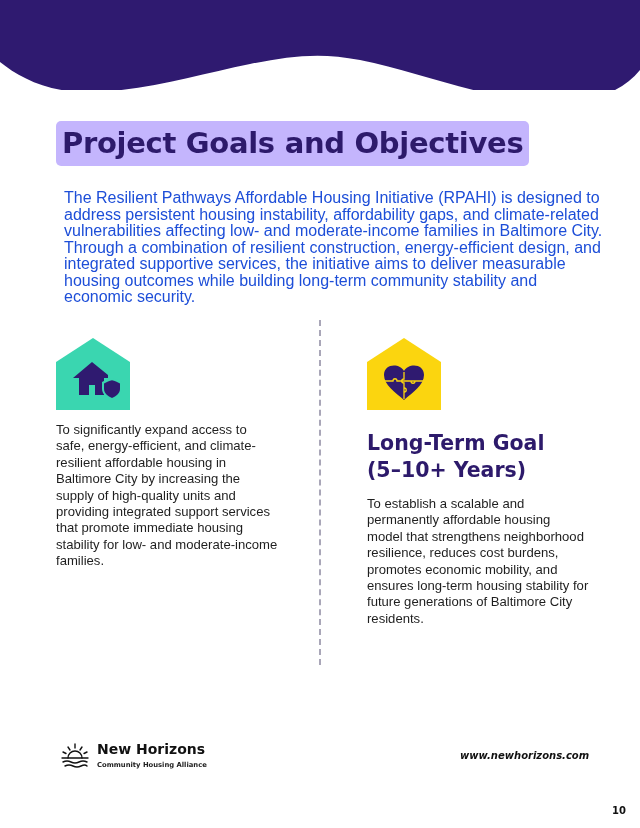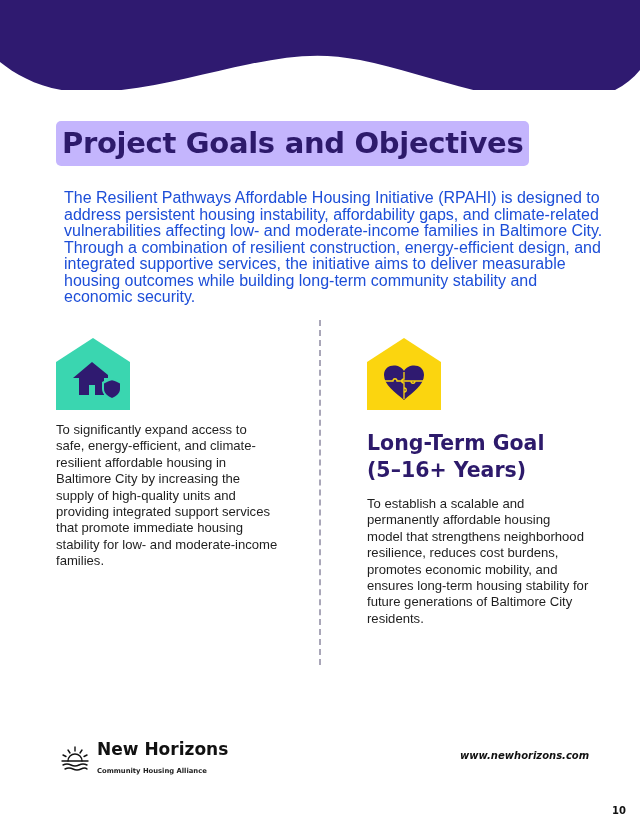--- a/index.html
+++ b/index.html
@@ -37,26 +37,26 @@
     font-size: 20.5px; line-height: 27px; color: #2d1a6b;
   }
   .goal-body {
     margin: 12px 0 8px 0; font-size: 13.1px; line-height: 16.4px; color: #1f1f1f;
     width: 222px;
   }
   .logo { position: absolute; left: 60px; top: 741px; display: flex; align-items: center; }
   .logo svg { width: 30px; height: 30px; }
   .logo-text { margin-left: 7px; }
   .logo-name {
-    font-family: "DejaVu Sans", sans-serif; font-weight: bold; font-size: 17px;
+    font-family: "DejaVu Sans", sans-serif; font-weight: bold; font-size: 14px;
     color: #111; line-height: 16px; display: block;
   }
   .logo-tag {
     font-family: "DejaVu Sans", sans-serif; font-weight: bold; font-size: 6.8px;
-    color: #222; line-height: 12px; display: block; margin-top: 8px;
+    color: #222; line-height: 12px; display: block; margin-top: 2px;
   }
   .url {
     position: absolute; left: 460px; top: 750px;
     font-family: "DejaVu Sans", sans-serif; font-weight: bold; font-style: italic;
     font-size: 10px; color: #111; text-align: center;
   }
   .page-num {
     position: absolute; left: 612px; top: 805px;
     font-family: "DejaVu Sans", sans-serif; font-weight: bold; font-size: 10px; color: #111;
   }
@@ -91,21 +91,21 @@
   <svg class="col-icon" viewBox="0 0 74 72">
     <path d="M0,24 L37,0 L74,24 L74,72 L0,72 Z" fill="#fbd50f"></path>
     <path d="M37,33 C33,25 17,25 17,37 C17,47 28,54 37,62 C46,54 57,47 57,37 C57,25 41,25 37,33 Z" fill="#2f1a70"></path>
     <path d="M37,34 L37,41 C34,41 34,45 37,45 L37,61" stroke="#fbd50f" stroke-width="1.3" fill="none"></path>
     <path d="M18,43 L26,43 C26,40 30,40 30,43 L56,43" stroke="#fbd50f" stroke-width="1.3" fill="none"></path>
     <path d="M37,50 C40,50 40,54 37,54" stroke="#fbd50f" stroke-width="1.3" fill="none"></path>
     <path d="M44,43 C44,46 48,46 48,43" stroke="#fbd50f" stroke-width="1.3" fill="none"></path>
   </svg>
   <h2 class="goal-title">
     <span>Long-Term Goal</span><br>
-    <span>(5–16+ Years)</span>
+    <span>(5–10+ Years)</span>
   </h2>
   <p class="goal-body">To establish a scalable and permanently affordable housing model that strengthens neighborhood resilience, reduces cost burdens, promotes economic mobility, and ensures long-term housing stability for future generations of Baltimore City residents.</p>
 </div>
 
 <div class="logo">
   <svg viewBox="0 0 30 30">
     <g stroke="#111" stroke-width="1.4" fill="none" stroke-linecap="round">
       <path d="M8,17 A7,7 0 0 1 22,17"></path>
       <line x1="15" y1="3" x2="15" y2="7"></line>
       <line x1="8" y1="6" x2="10" y2="9"></line>

